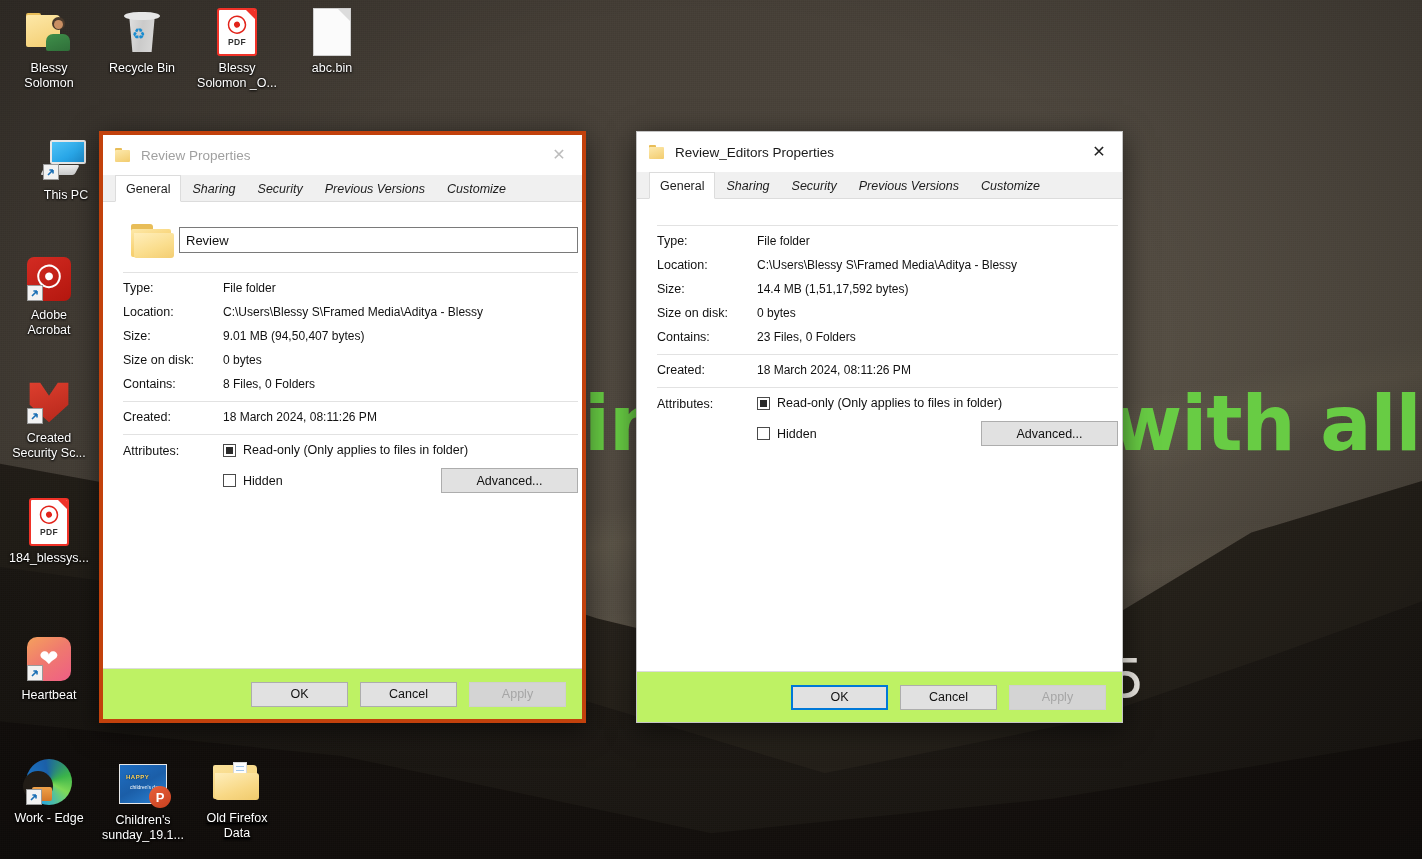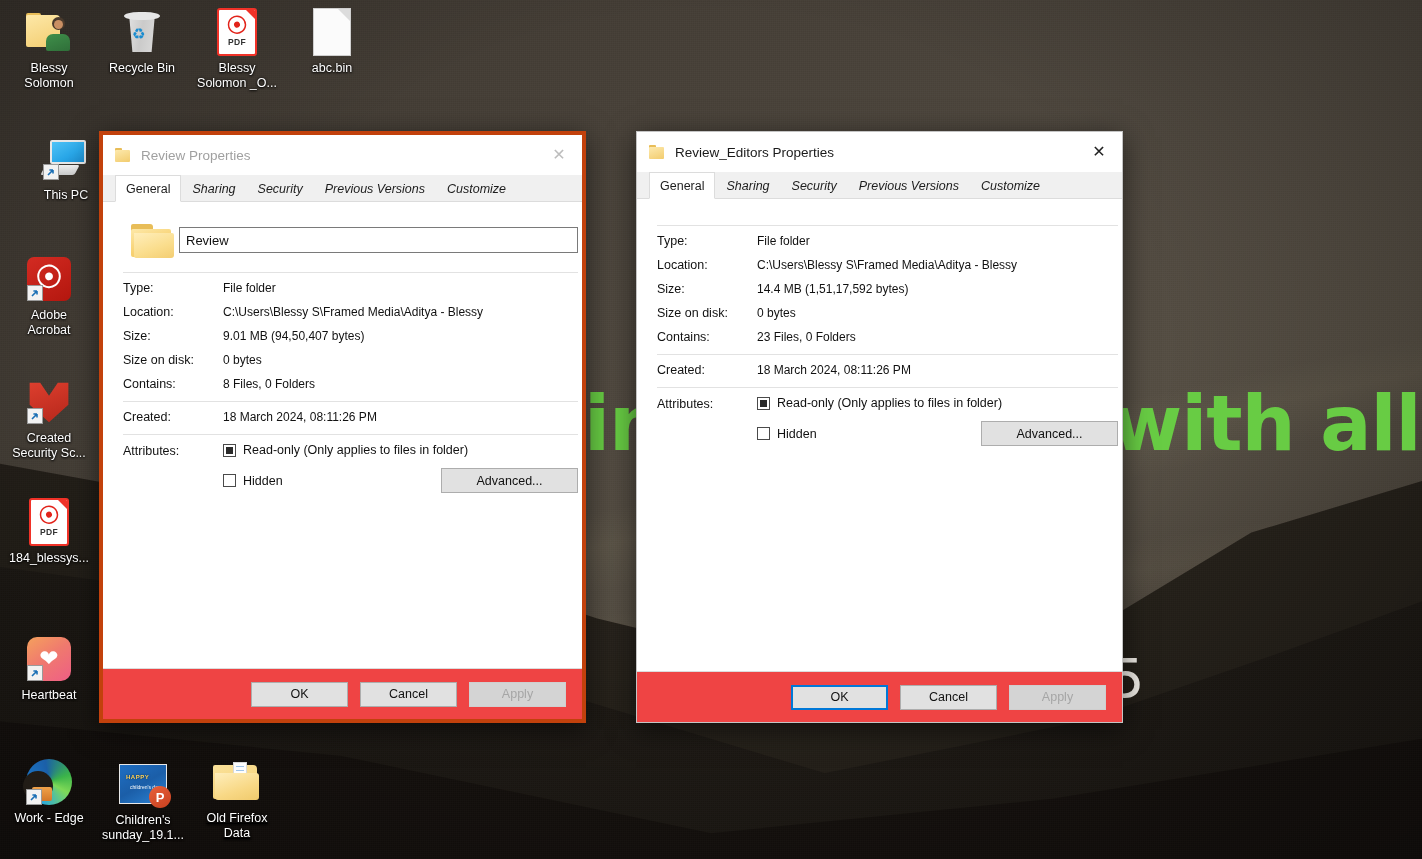--- a/index.html
+++ b/index.html
@@ -361,21 +361,21 @@
   .cblabel { font-size: 12.5px; color: #111; }
   .advrow { display: flex; align-items: center; }
   .advBtn {
     margin-left: auto; width: 137px; height: 25px;
     background: #e1e1e1; border: 1px solid #adadad;
     font-family: "Liberation Sans", sans-serif; font-size: 12.5px; color: #111;
     cursor: default;
   }
 
   .btnbar {
-    height: 51px; flex: none; background: #ef4444;
+    height: 51px; flex: none; background: #bef264;
     border-top: 1px solid #dcdcdc;
     display: flex; align-items: center; justify-content: flex-end;
     padding-right: 16px; gap: 12px;
   }
   .dbtn {
     width: 97px; height: 25px;
     background: #e1e1e1; border: 1px solid #adadad;
     font-family: "Liberation Sans", sans-serif; font-size: 12.5px; color: #111;
     cursor: default;
     display: flex; align-items: center; justify-content: center;

